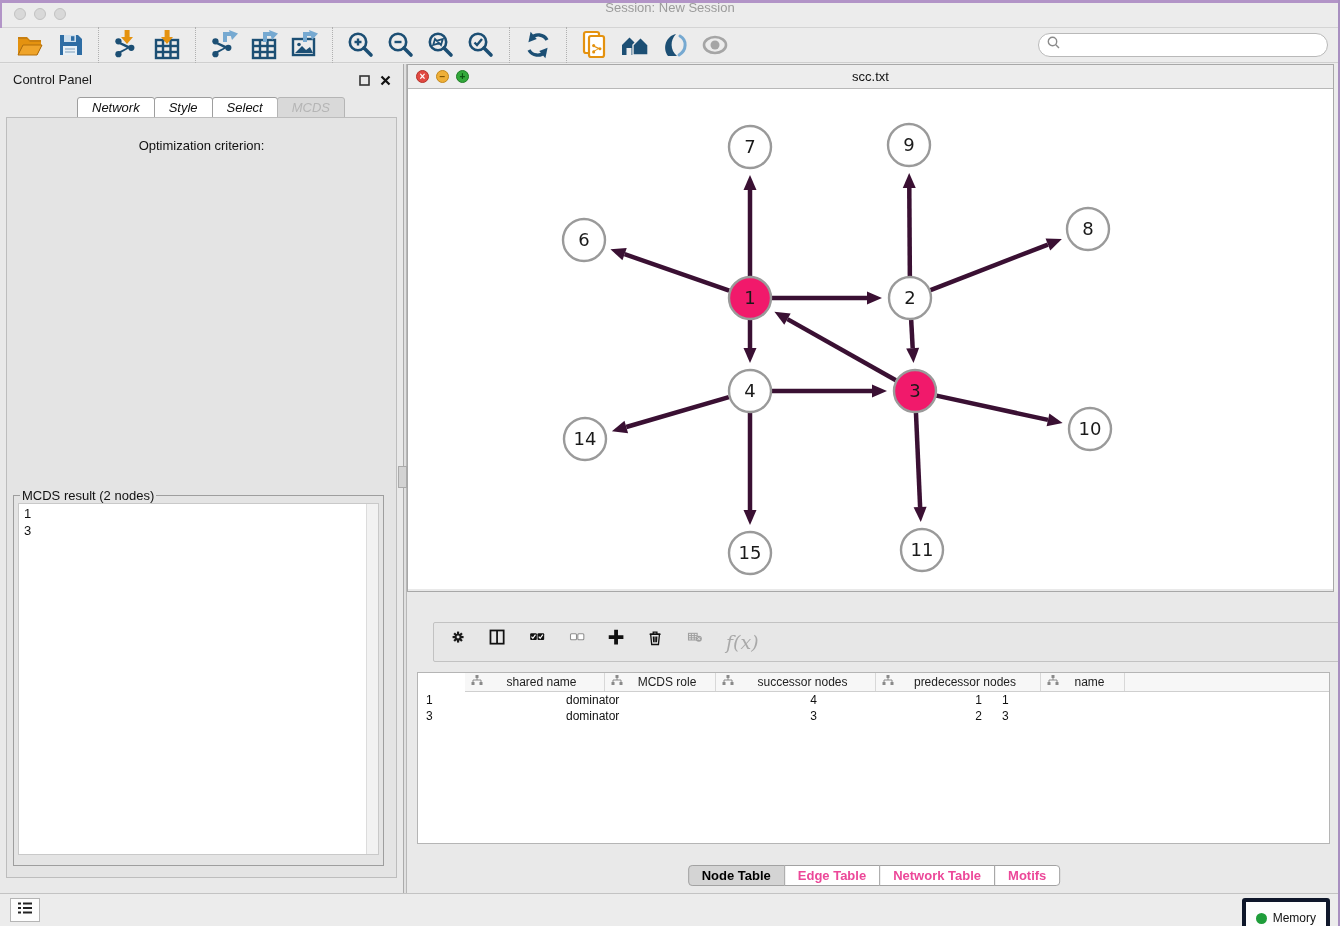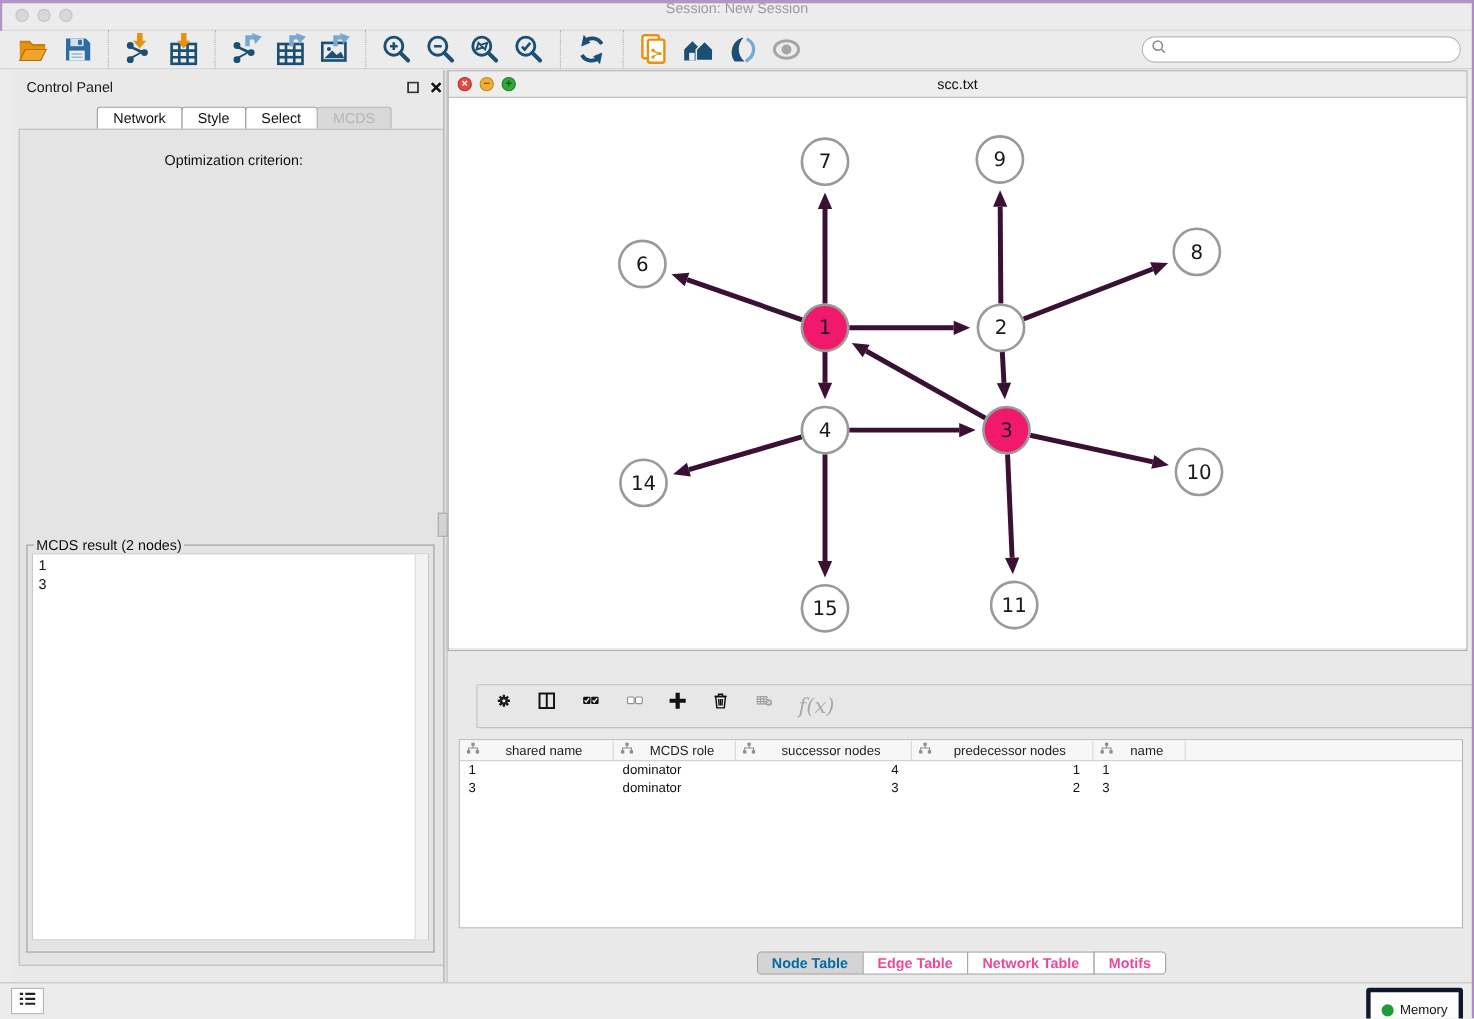--- a/index.html
+++ b/index.html
@@ -24,27 +24,27 @@
     background:#ececec; border-bottom:1px solid #cfcfcf; display:flex; align-items:center; padding-left:10px; }
   .tbtn { width:40px; height:34px; display:flex; align-items:center; justify-content:center; cursor:default; }
   .tbtn .icon { display:flex; }
   .tbtn.disabled { opacity:.9; }
   .tsep { width:0; height:36px; border-left:1px dotted #b0b0b0; margin:0 8px; }
   .searchbox { position:absolute; right:12px; top:5px; width:290px; height:24px; background:#fff;
     border:1px solid #b9b9b9; border-radius:12px; display:flex; align-items:center; padding-left:7px; }
   .searchbox input { border:none; outline:none; flex:1; font-size:12px; background:transparent; height:18px; }
 
   
-  .control-panel { position:absolute; left:11px; top:64px; width:403px; height:829px; background:#e9e9e9; }
+  .control-panel { position:absolute; left:0; top:64px; width:403px; height:829px; background:#e9e9e9; }
   .panel-head { position:absolute; left:0; top:6px; width:100%; height:20px; }
   .panel-head .ptitle { position:absolute; left:13px; top:2px; font-size:13px; color:#1a1a1a; }
   .mini-icons { position:absolute; right:12px; top:2px; display:flex; gap:10px; align-items:center; }
   .ctabs { position:absolute; left:77px; top:33px; display:flex; }
   .ctab { height:32px; padding:0 14px; font-size:13px; line-height:19px; color:#111; background:#fff;
-    border:1px solid #9e9e9e; border-radius:3px 3px 0 0; margin-right:-1px; cursor:default; }
+    border:1px solid #9e9e9e; border-radius:3px 3px 0 0; margin-right:-1px; cursor:default;font-style:italic; }
   .ctab.active { background:#d9d9d9; color:#b5b5b5; border-color:#b5b5b5; }
   .cp-inner { position:absolute; left:6px; top:53px; width:391px; height:761px;
     background:#e4e4e4; border:1px solid #bdbdbd; }
   .opt-label { position:absolute; left:0; width:100%; top:20px; text-align:center; font-size:13px; color:#111; }
   .dropdown { position:absolute; left:38px; top:41px; width:310px; height:22px; background:#fff;
     border:1px solid #ababab; border-radius:4px; font-size:13px; color:#111;
     display:flex; align-items:center; padding-left:9px; }
   .stepper { position:absolute; right:5px; top:3px; width:12px; height:16px; display:flex;
     flex-direction:column; align-items:center; justify-content:center; gap:2px;}
   .stepper .up { width:0;height:0;border-left:4px solid transparent;border-right:4px solid transparent;border-bottom:5px solid #555;}
@@ -81,32 +81,32 @@
   .net-canvas { position:absolute; left:0; top:24px; width:925px; height:500px; background:#fff; }
 
   
   .table-panel { position:absolute; left:407px; top:592px; width:933px; height:301px; background:#e9e9e9; }
   .tp-toolbar { position:absolute; left:26px; top:30px; width:913px; height:40px; background:#e7e7e7;
     border:1px solid #c2c2c2; border-radius:2px; display:flex; align-items:center; gap:17px; padding-left:16px; }
   .tp-btn { display:flex; align-items:center; justify-content:center; cursor:default; }
   .fx { font-family:"DejaVu Serif", serif; font-style:italic; font-size:19px; color:#a9a9a9; }
   .dtable { position:absolute; left:10px; top:80px; width:913px; height:172px; background:#fff;
     border:1px solid #b5b5b5; overflow:hidden; }
-  .thead { display:flex; height:19px; background:#f7f7f7; border-bottom:1px solid #cfcfcf; }
+  .thead { display:flex; height:19px; background:#f7f7f7; border-bottom:1px solid #cfcfcf;margin-left:47px; }
   .th { display:flex; align-items:center; font-size:12px; color:#222; border-right:1px solid #d8d8d8;
     padding-left:6px; gap:6px; }
   .th .th-label { flex:1; text-align:center; padding-right:10px; }
   .trow { display:flex; height:16px; }
   .td { font-size:12px; color:#111; line-height:16px; overflow:hidden; white-space:nowrap; }
   .bottom-tabs { position:absolute; left:50%; transform:translateX(-50%); bottom:7px; display:flex; }
   .btab { height:21px; padding:0 13px; font-size:13px; font-weight:bold; line-height:19px; color:#ec4899;
     background:#fff; border:1px solid #a2a2a2; margin-right:-1px; cursor:default; }
   .btab:first-child { border-radius:4px 0 0 4px; }
   .btab:last-child { border-radius:0 4px 4px 0; }
-  .btab.active { background:#d4d4d4; color:#0369a1; }
+  .btab.active { background:#d4d4d4; color:#000000; }
 
   
   .statusbar { position:absolute; left:0; top:893px; width:1340px; height:33px; background:#ececec;
     border-top:1px solid #c3c3c3; }
   .sb-left { position:absolute; left:10px; top:4px; width:30px; height:24px; background:#fdfdfd;
     border:1px solid #b5b5b5; display:flex; align-items:center; justify-content:center; }
   .memory-btn { position:absolute; right:10px; top:4px; height:24px; background:#fdfdfd;
     border:4px solid #0f172a; border-radius:3px; display:flex; align-items:center; gap:6px;
     padding:16px 10px; font-size:12px; color:#111; }
   .mem-dot { width:11px; height:11px; border-radius:50%; background:#1f9d3a; }

